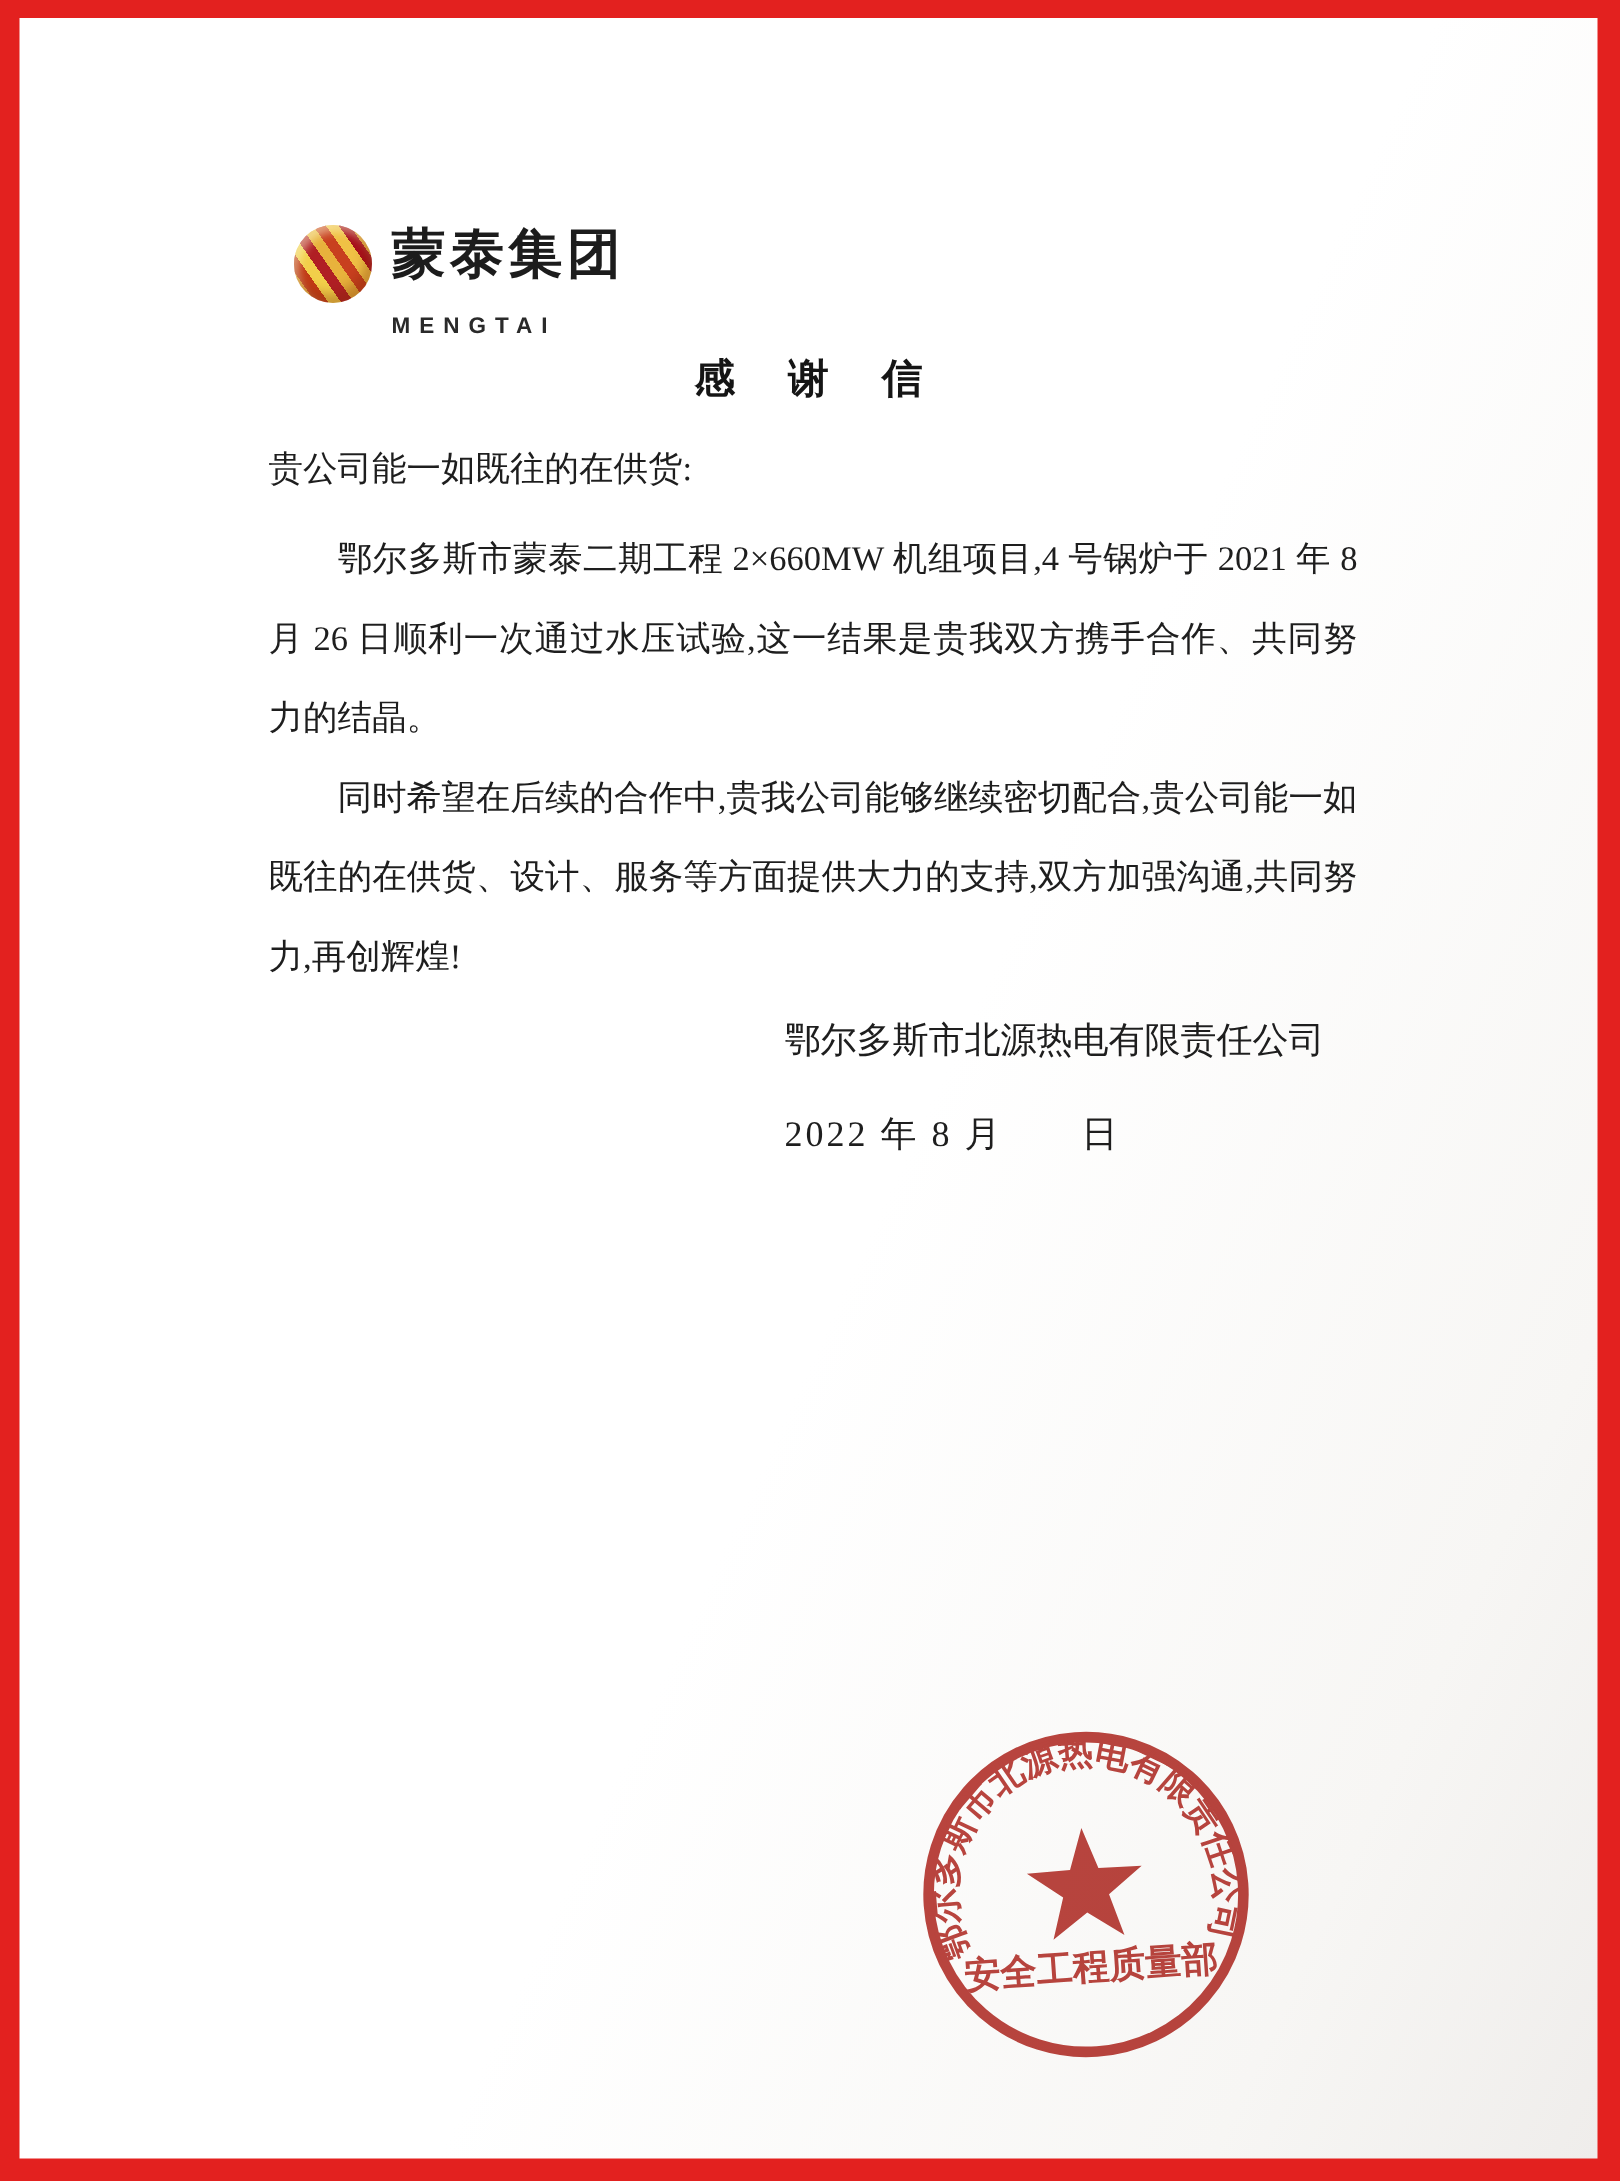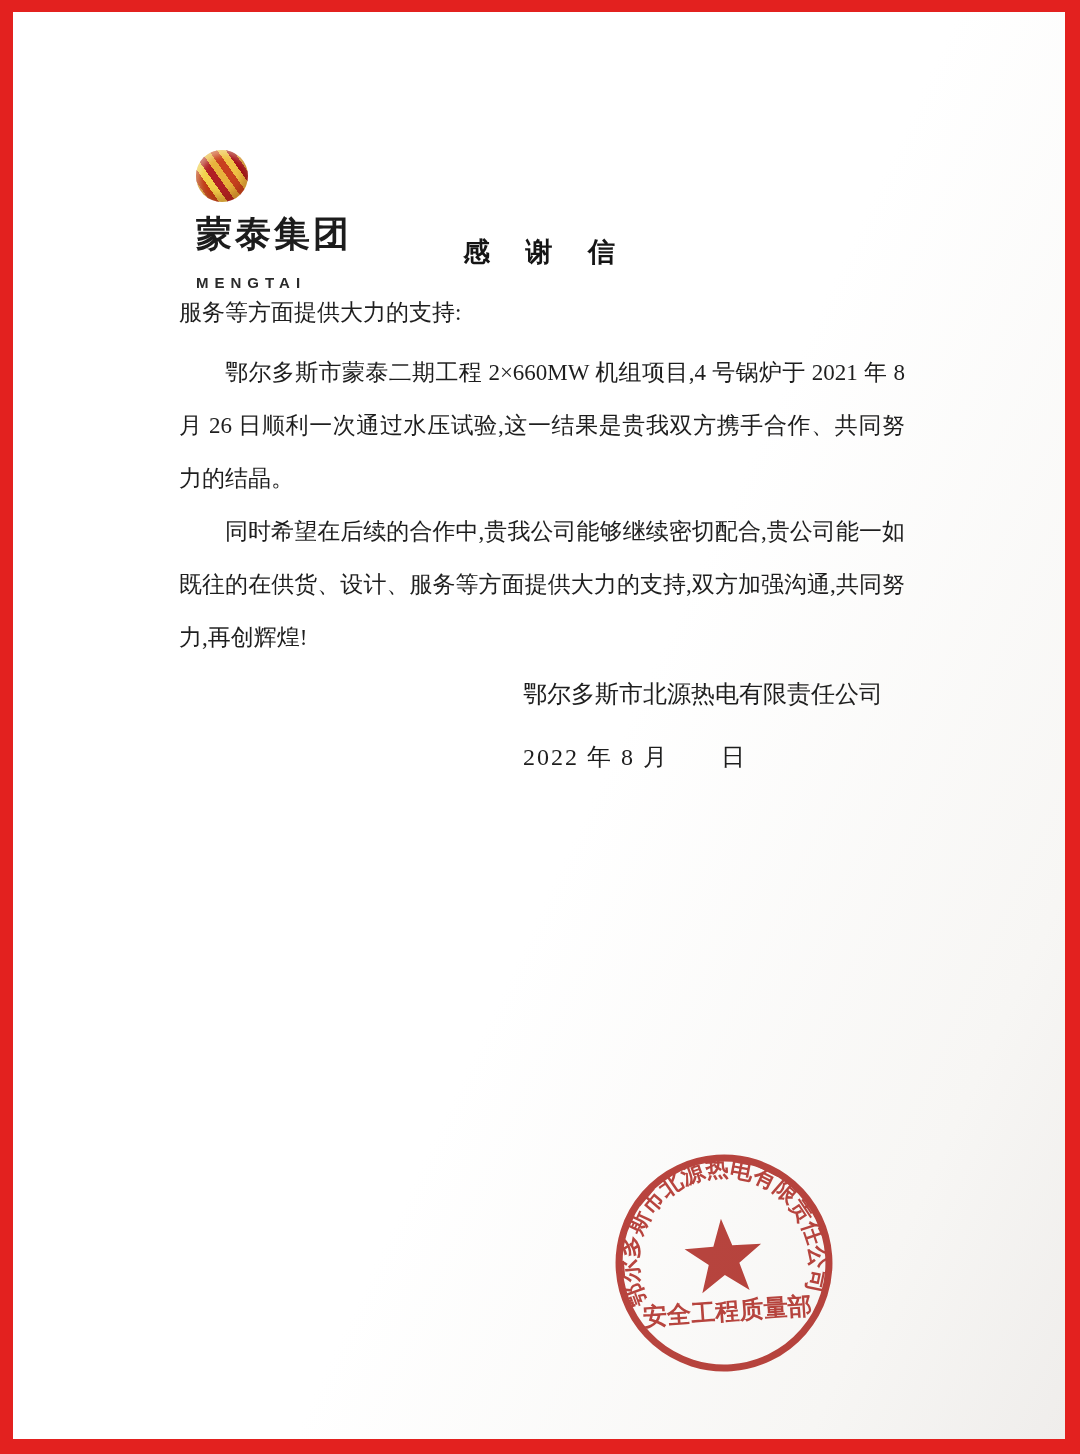--- a/index.html
+++ b/index.html
@@ -16,21 +16,21 @@
   }
   .paper{
     position:relative;
     width:100%;height:100%;
     background:linear-gradient(115deg,#ffffff 55%,#f7f6f4 85%,#efedeb 100%);
     overflow:hidden;
   }
   
   .logo{
     position:absolute;left:183px;top:138px;
-    display:flex;align-items:flex-start;gap:13px;flex-direction:column;
+    display:flex;align-items:flex-start;gap:13px;
   }
   .logo-ball{
     width:52px;height:52px;border-radius:50%;
     background:repeating-linear-gradient(55deg,
       #a8101c 0 6px,#e5a430 6px 12px,#c23b16 12px 19px,
       #f2cf4a 19px 26px,#b01f24 26px 33px,#e8b23c 33px 40px,
       #c8401f 40px 47px,#f0c145 47px 54px);
     box-shadow:inset -4px -6px 8px rgba(120,40,0,.35), inset 3px 4px 6px rgba(255,255,220,.5);
   }
   .logo-cn{
@@ -97,21 +97,21 @@
       <div class="logo-ball"></div>
       <div>
         <div class="logo-cn">蒙泰集团</div>
         <div class="logo-en">MENGTAI</div>
       </div>
     </div>
 
     <h1 class="title">感 谢 信</h1>
 
     <div class="body">
-      <div class="salutation">服务等方面提供大力的支持:</div>
+      <div class="salutation">贵公司能一如既往的在供货:</div>
       <p>鄂尔多斯市蒙泰二期工程 2×660MW 机组项目,4 号锅炉于 2021 年 8 月 26 日顺利一次通过水压试验,这一结果是贵我双方携手合作、共同努力的结晶。</p>
       <p>同时希望在后续的合作中,贵我公司能够继续密切配合,贵公司能一如既往的在供货、设计、服务等方面提供大力的支持,双方加强沟通,共同努力,再创辉煌!</p>
       <div class="sig-company">鄂尔多斯市北源热电有限责任公司</div>
       <div class="sig-date">2022 年 8 月　　日</div>
     </div>
 
     <div class="stamp">
       <svg viewBox="0 0 224 224" xmlns="http://www.w3.org/2000/svg">
         <circle cx="112" cy="112" r="104" fill="none" stroke="#b5352e" stroke-width="7"></circle>
         <path id="arcPath" d="M 34,148 A 86,86 0 1 1 190,148" fill="none"></path>

